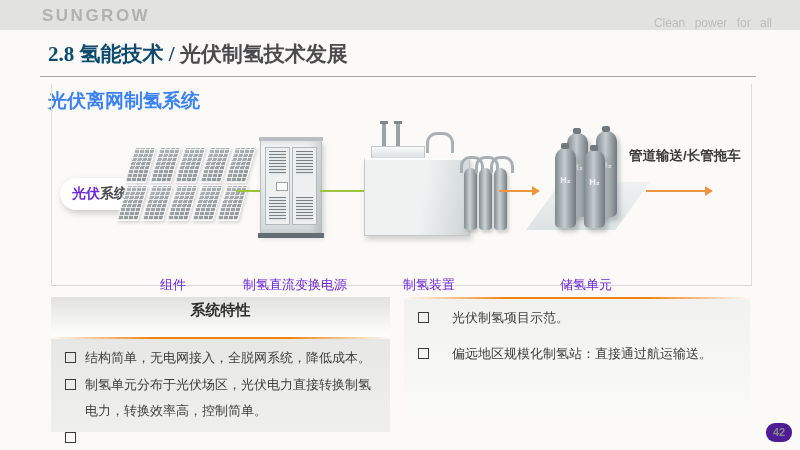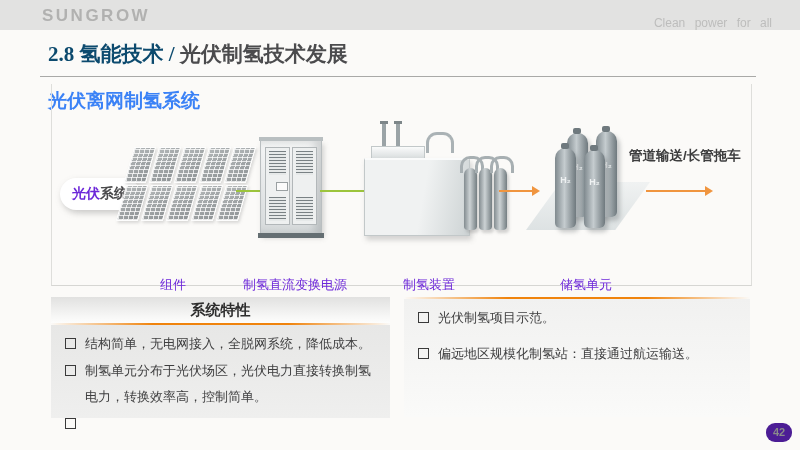--- a/index.html
+++ b/index.html
@@ -100,31 +100,31 @@
 
   .eq-label{position:absolute;top:159px;transform:translateX(-50%);font-size:13px;color:#6d28d9;
             text-align:left;white-space:nowrap;margin-top:33px;}
   .lab-modules{left:121px;} .lab-conv{left:243px;} .lab-elz{left:377px;} .lab-sto{left:534px;}
   .lab-sub{display:block;margin-top:3px;font-style:italic;}
 
   
   .panel-box{position:absolute;top:297px;}
   .features-box{left:51px;width:339px;height:121px;}
   .applications-box{left:404px;width:346px;height:146px;}
-  .panel-head{height:26px;line-height:26px;text-align:center;font-size:15px;font-weight:700;color:#2e2e2e;
+  .panel-head{height:40px;line-height:26px;text-align:center;font-size:15px;font-weight:700;color:#2e2e2e;
               background:linear-gradient(180deg,#e1e1e0 0%,#f7f7f6 75%,#fdfdfc 100%);}
   .panel-divider{height:2px;
        background:linear-gradient(90deg,rgba(239,125,0,0) 0%,rgba(239,125,0,.95) 30%,rgba(239,125,0,.95) 70%,rgba(239,125,0,0) 100%);}
   .panel-body{padding:6px 12px 8px 12px;height:calc(100% - 42px);}
   .features-box .panel-body{background:linear-gradient(180deg,#e7e7e6,#efefee);}
   .applications-box .panel-body{background:linear-gradient(180deg,#f1f1f0,#fafaf9);}
   ul.blist{list-style:none;margin:0;padding:0;}
   ul.blist li{display:flex;align-items:flex-start;font-size:13px;line-height:26px;color:#3e3e3f;}
   .features-box ul.blist li{margin-bottom:1px;}
-  .applications-box ul.blist li{margin-bottom:10px;}
+  .applications-box ul.blist li{margin-bottom:10px;gap:14px;}
   .bullet{flex:0 0 9px;width:9px;height:9px;border:1.5px solid #3a3a3a;margin:7px 9px 0 2px;background:transparent;}
 
   
   .page-no{position:absolute;left:766px;top:423px;width:26px;height:19px;border-radius:9px;
            background:#4c1d95;color:#8a8a8a;font-size:11px;font-weight:700;
            text-align:center;line-height:19px;}
 </style>
 </head>
 <body>
 

